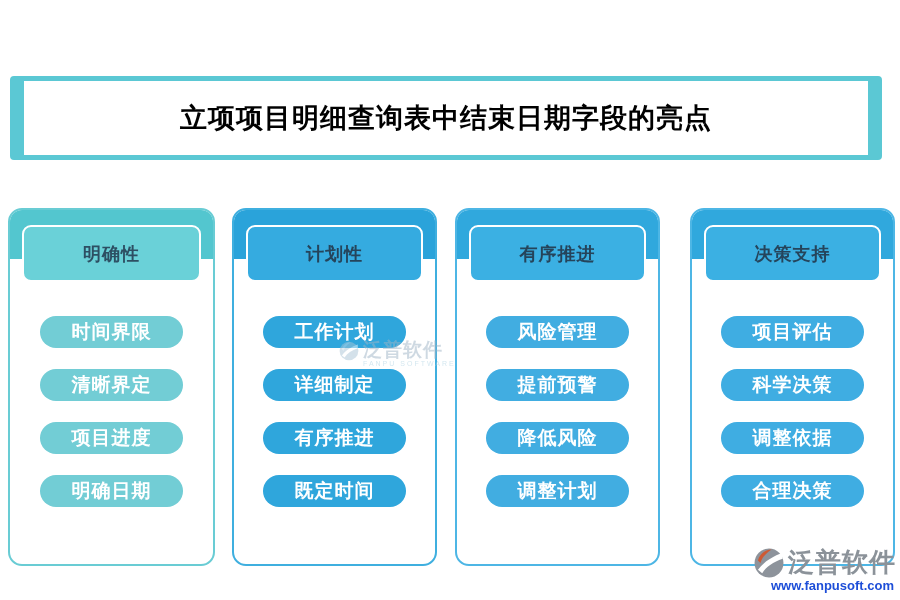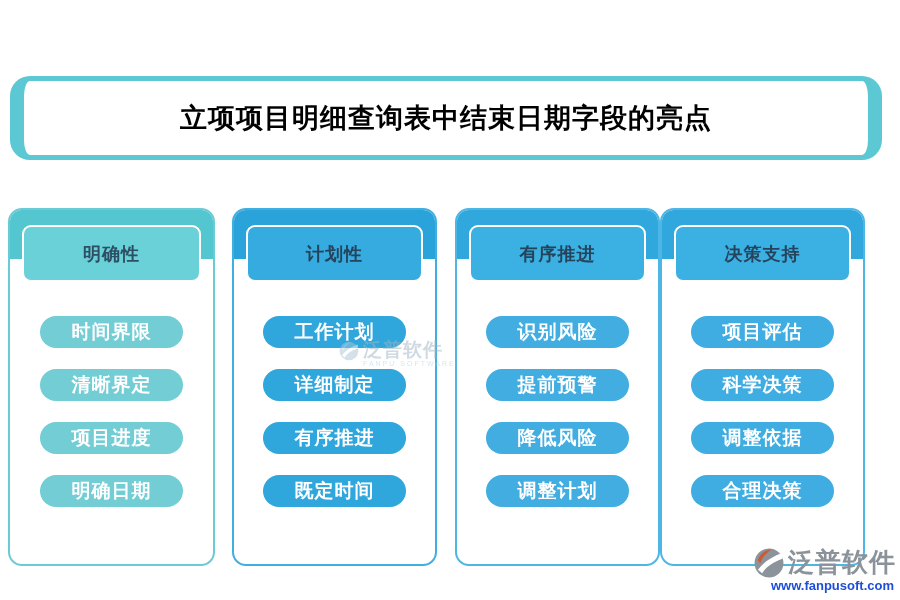--- a/index.html
+++ b/index.html
@@ -5,21 +5,21 @@
   * { margin:0; padding:0; box-sizing:border-box; }
   html,body { width:900px; height:600px; background:#ffffff; overflow:hidden; }
   body { position:relative; font-family:"Liberation Sans", sans-serif; }
 
   
   .banner {
     position:absolute; left:10px; top:76px; width:872px; height:84px;
     background:#ffffff;
     border:5px solid #5bc8d4;
     border-left-width:14px; border-right-width:14px;
-    border-radius:20px;
+    border-radius:4px;
     display:flex; align-items:center; justify-content:center;
   }
   .banner h1 {
     font-size:27px; font-weight:900; color:#000000; letter-spacing:1px;
   }
 
   
   .card {
     position:absolute; top:180px; height:358px; width:205px;
     background:#ffffff;
@@ -98,28 +98,28 @@
         <div class="pill">详细制定</div>
         <div class="pill">有序推进</div>
         <div class="pill">既定时间</div>
       </div>
   </div>
 
   <div class="card" style="left: 455px; width: 205px; --band: #30a8dd; --header-bg: #3bb0e3; --pill: #41ade1; --border: #4db6e5; --header-text: #25445b;">
     <div class="band"></div>
     <div class="header-box">有序推进</div>
     <div class="pills">
-        <div class="pill">识别风险</div>
+        <div class="pill">风险管理</div>
         <div class="pill">提前预警</div>
         <div class="pill">降低风险</div>
         <div class="pill">调整计划</div>
       </div>
   </div>
 
-  <div class="card" style="left: 660px; width: 205px; --band: #30a8dd; --header-bg: #3bb0e3; --pill: #3fade2; --border: #4db6e5; --header-text: #25445b;">
+  <div class="card" style="left: 690px; width: 205px; --band: #30a8dd; --header-bg: #3bb0e3; --pill: #3fade2; --border: #4db6e5; --header-text: #25445b;">
     <div class="band"></div>
     <div class="header-box">决策支持</div>
     <div class="pills">
         <div class="pill">项目评估</div>
         <div class="pill">科学决策</div>
         <div class="pill">调整依据</div>
         <div class="pill">合理决策</div>
       </div>
   </div>
 </div>

